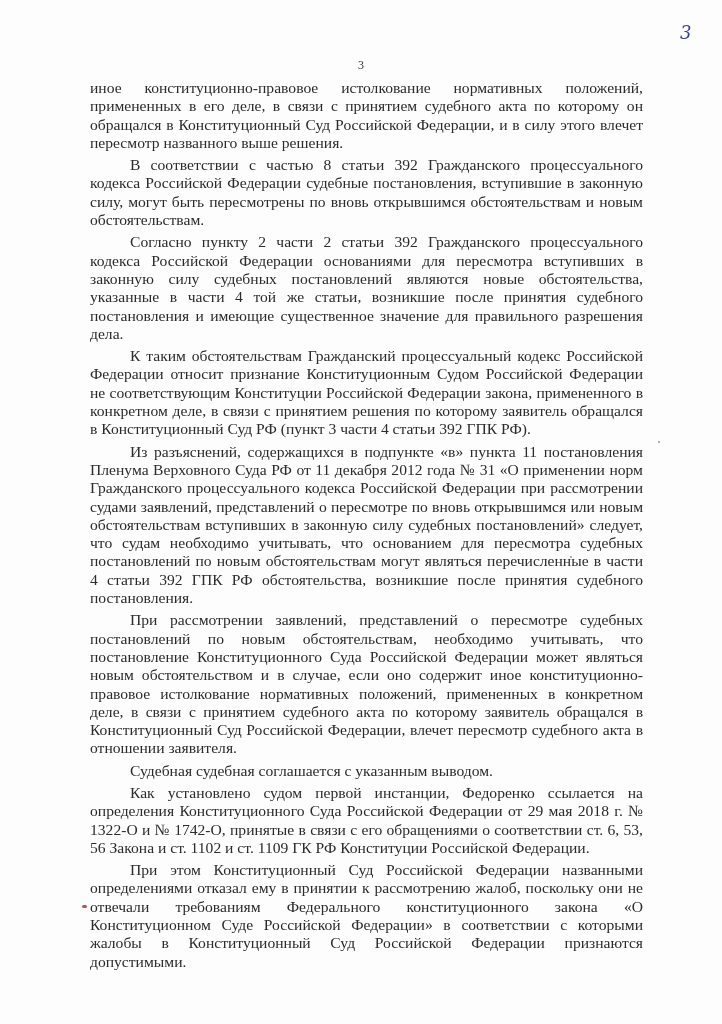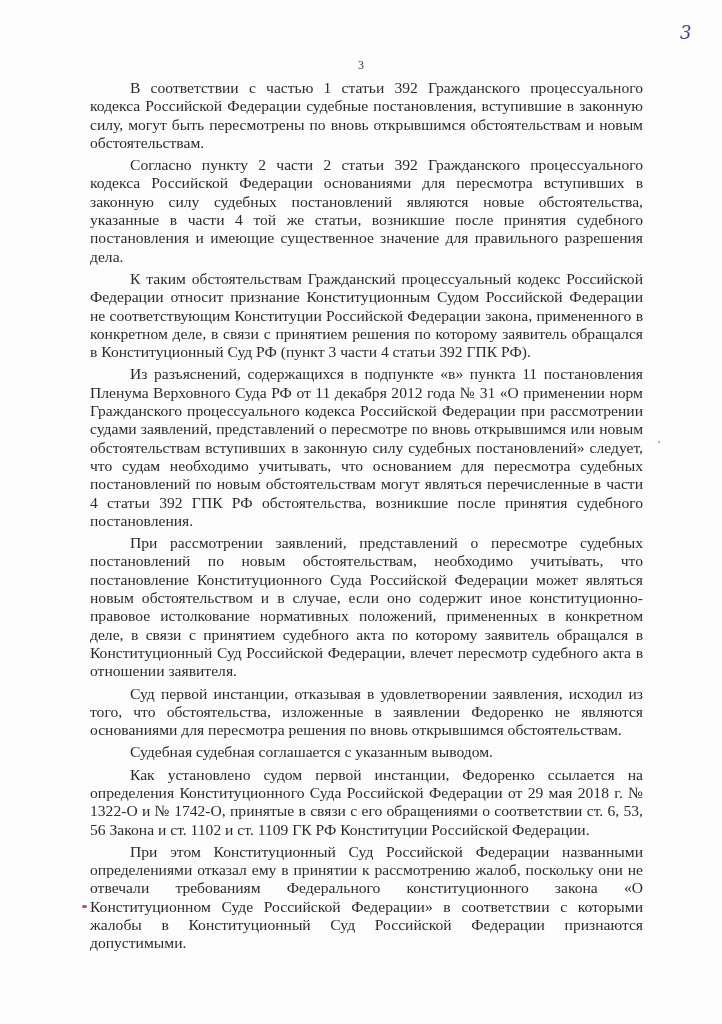--- a/index.html
+++ b/index.html
@@ -14,26 +14,26 @@
   .speck { position:absolute; width:2px; height:2px; background:#9a9a9a; border-radius:1px; }
 </style>
 </head>
 <body>
 
 <div class="page">
   <div class="hw-number">3</div>
   <div class="page-number">3</div>
 
   <div class="body-text">
-    <p class="indent">В соответствии с частью 1 статьи 392 Гражданского процессуального кодекса Российской Федерации судебные постановления, вступившие в законную силу, могут быть пересмотрены по вновь открывшимся обстоятельствам и новым обстоятельствам.</p>
+    <p>иное конституционно-правовое истолкование нормативных положений, примененных в его деле, в связи с принятием судебного акта по которому он обращался в Конституционный Суд Российской Федерации, и в силу этого влечет пересмотр названного выше решения.</p>
+    <p class="indent">В соответствии с частью 8 статьи 392 Гражданского процессуального кодекса Российской Федерации судебные постановления, вступившие в законную силу, могут быть пересмотрены по вновь открывшимся обстоятельствам и новым обстоятельствам.</p>
     <p class="indent">Согласно пункту 2 части 2 статьи 392 Гражданского процессуального кодекса Российской Федерации основаниями для пересмотра вступивших в законную силу судебных постановлений являются новые обстоятельства, указанные в части 4 той же статьи, возникшие после принятия судебного постановления и имеющие существенное значение для правильного разрешения дела.</p>
     <p class="indent">К таким обстоятельствам Гражданский процессуальный кодекс Российской Федерации относит признание Конституционным Судом Российской Федерации не соответствующим Конституции Российской Федерации закона, примененного в конкретном деле, в связи с принятием решения по которому заявитель обращался в Конституционный Суд РФ (пункт 3 части 4 статьи 392 ГПК РФ).</p>
     <p class="indent">Из разъяснений, содержащихся в подпункте «в» пункта 11 постановления Пленума Верховного Суда РФ от 11 декабря 2012 года № 31 «О применении норм Гражданского процессуального кодекса Российской Федерации при рассмотрении судами заявлений, представлений о пересмотре по вновь открывшимся или новым обстоятельствам вступивших в законную силу судебных постановлений» следует, что судам необходимо учитывать, что основанием для пересмотра судебных постановлений по новым обстоятельствам могут являться перечисленные в части 4 статьи 392 ГПК РФ обстоятельства, возникшие после принятия судебного постановления.</p>
     <p class="indent">При рассмотрении заявлений, представлений о пересмотре судебных постановлений по новым обстоятельствам, необходимо учитывать, что постановление Конституционного Суда Российской Федерации может являться новым обстоятельством и в случае, если оно содержит иное конституционно-правовое истолкование нормативных положений, примененных в конкретном деле, в связи с принятием судебного акта по которому заявитель обращался в Конституционный Суд Российской Федерации, влечет пересмотр судебного акта в отношении заявителя.</p>
-    <p class="indent">Суд первой инстанции, отказывая в удовлетворении заявления, исходил из того, что обстоятельства, изложенные в заявлении Федоренко не являются основаниями для пересмотра решения по вновь открывшимся обстоятельствам.</p>
     <p class="indent">Судебная судебная соглашается с указанным выводом.</p>
     <p class="indent">Как установлено судом первой инстанции, Федоренко ссылается на определения Конституционного Суда Российской Федерации от 29 мая 2018 г. № 1322-О и № 1742-О, принятые в связи с его обращениями о соответствии ст. 6, 53, 56 Закона и ст. 1102 и ст. 1109 ГК РФ Конституции Российской Федерации.</p>
     <p class="indent">При этом Конституционный Суд Российской Федерации названными определениями отказал ему в принятии к рассмотрению жалоб, поскольку они не отвечали требованиям Федерального конституционного закона «О Конституционном Суде Российской Федерации» в соответствии с которыми жалобы в Конституционный Суд Российской Федерации признаются допустимыми.</p>
   </div>
 
   <div class="mark"></div>
   <div class="speck" style="left:570px;top:556px;"></div>
   <div class="speck" style="left:658px;top:441px;"></div>
 </div>
 

